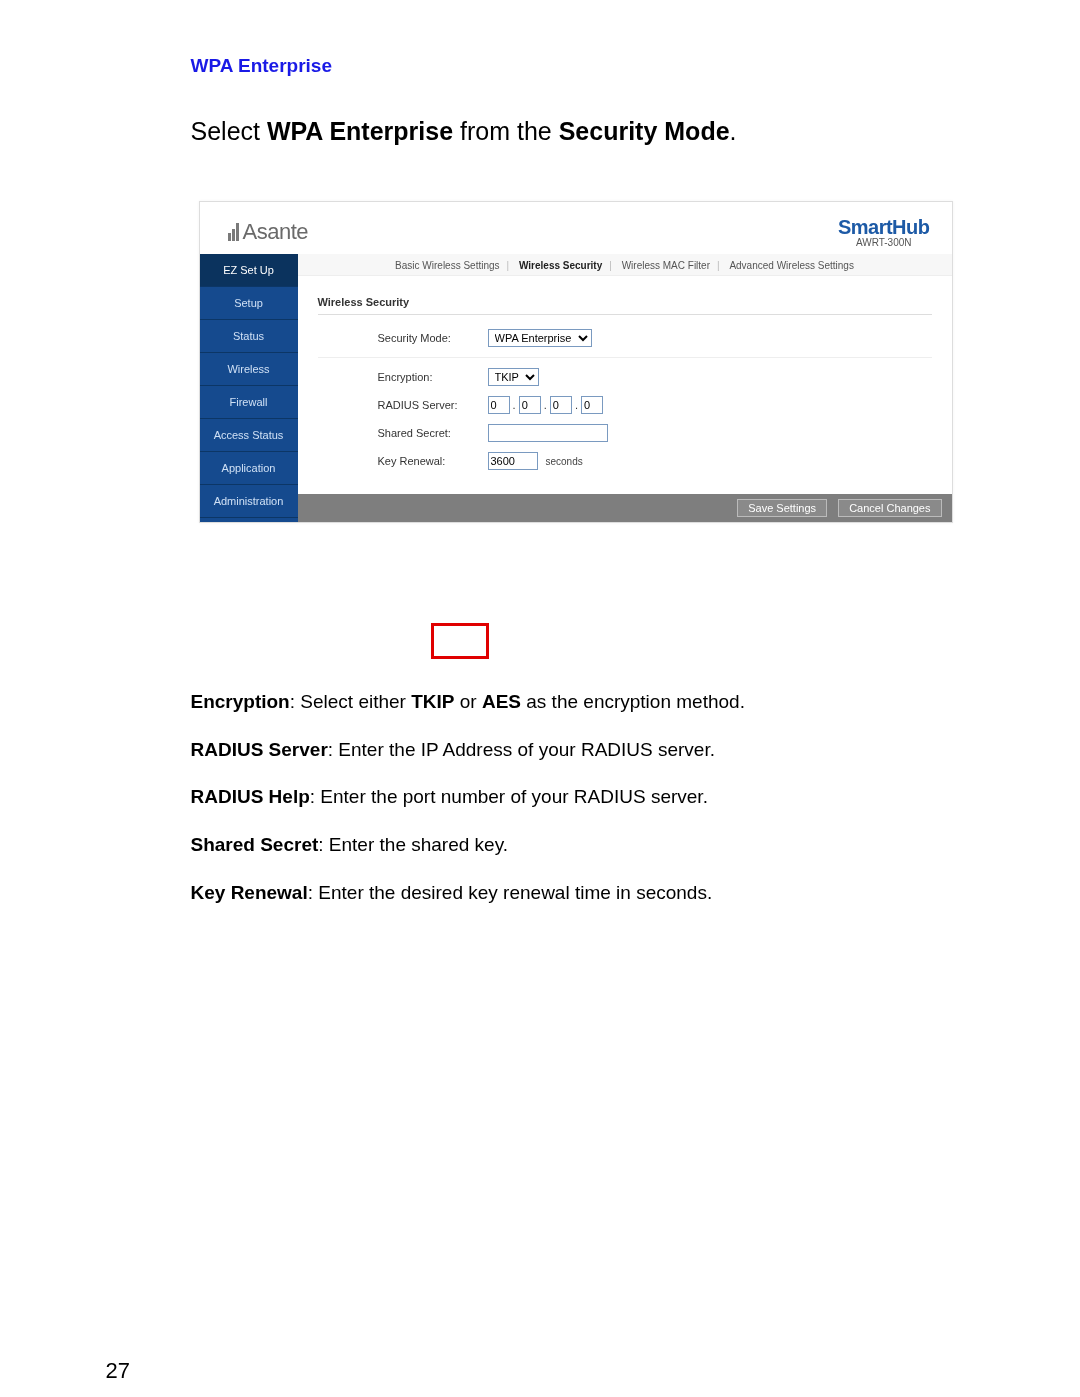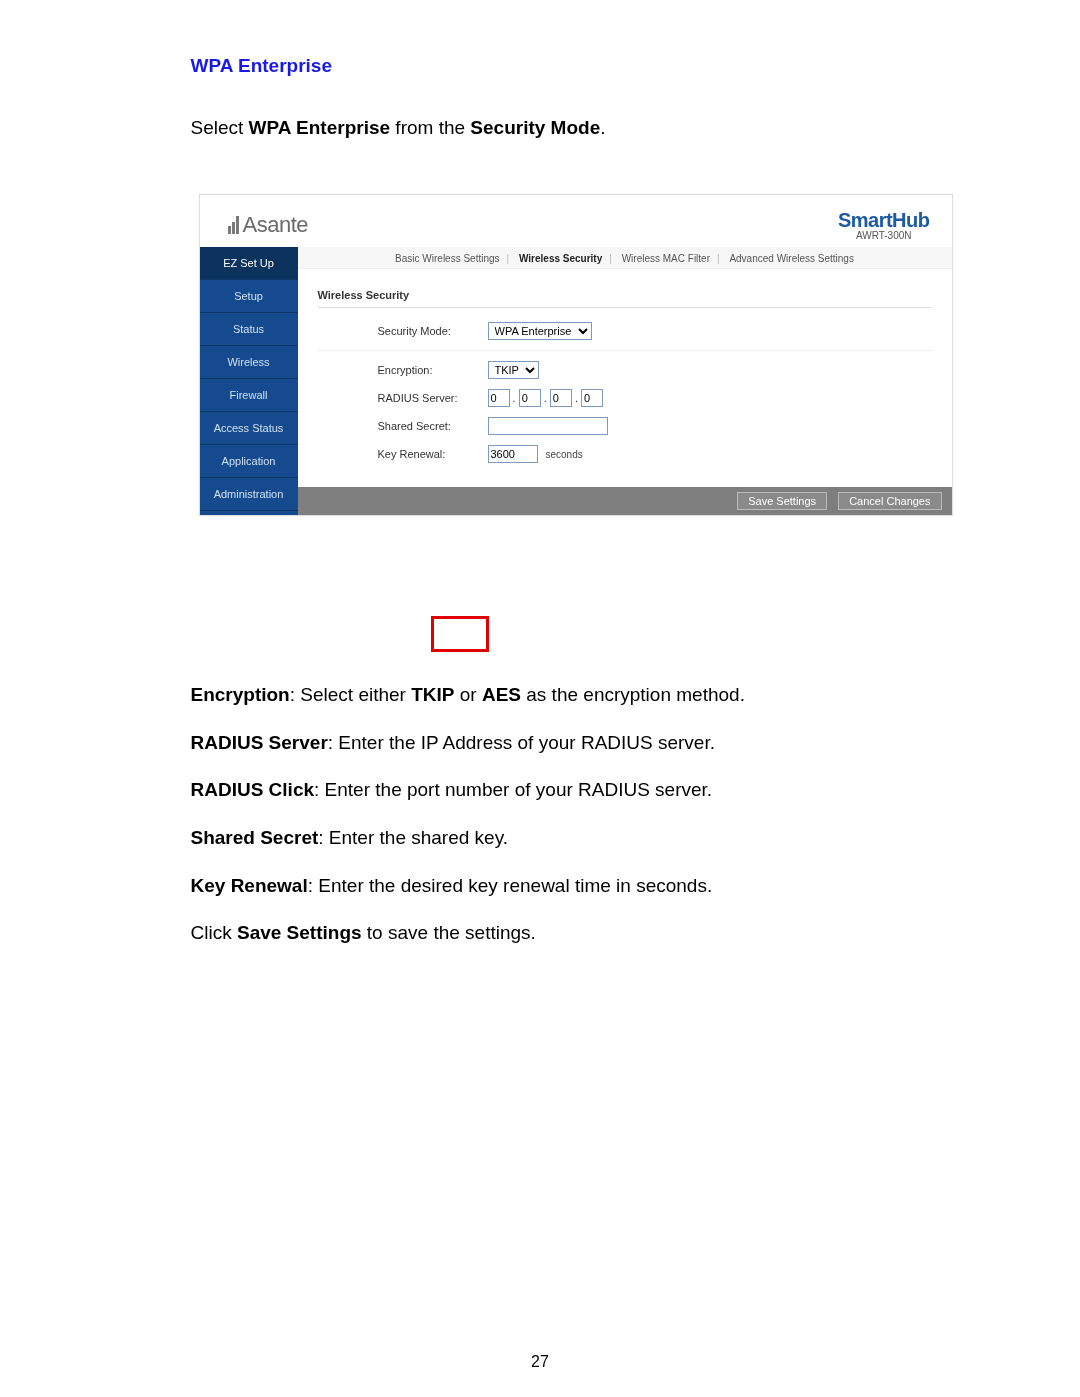--- a/index.html
+++ b/index.html
@@ -16,21 +16,21 @@
     box-sizing: border-box;
     padding: 55px 85px 0 85px;
   }
   .section-title {
     color: #1a1ae6;
     font-weight: bold;
     font-size: 19px;
     margin-bottom: 40px;
   }
   .intro {
-    font-size: 19px;
+    font-size: 25px;
     margin-bottom: 55px;
   }
   .intro b, .desc-line b { font-weight: bold; }
 
   
   .router-ui {
     width: 752px;
     margin-left: 8px;
     border: 1px solid #ddd;
     box-shadow: 0 0 3px rgba(0,0,0,0.05);
@@ -204,24 +204,23 @@
 
   .desc-block { margin-top: 8px; }
   .desc-line {
     font-size: 19px;
     margin: 0 0 22px 0;
     line-height: 1.35;
   }
 
   .page-number {
     position: absolute;
-    bottom: 26px;
+    bottom: 13px;
     left: 0; right: 0;
-    text-align: center;
-    font-size: 16px;
+    font-size: 22px;
   }
 </style>
 </head>
 <body>
 
 <div class="page">
 
   <div class="section-title">WPA Enterprise</div>
 
   <div class="intro">
@@ -320,27 +319,24 @@
   <div class="red-box"></div>
 
   <div class="desc-block">
     <p class="desc-line">
       <b>Encryption</b><span>: Select either </span><b>TKIP</b><span> or </span><b>AES</b><span> as the encryption method.</span>
     </p>
     <p class="desc-line">
       <b>RADIUS Server</b><span>: Enter the IP Address of your RADIUS server.</span>
     </p>
     <p class="desc-line">
-      <b>RADIUS Click</b><span>: Enter the port number of your RADIUS server.</span>
+      <b>RADIUS Help</b><span>: Enter the port number of your RADIUS server.</span>
     </p>
     <p class="desc-line">
       <b>Shared Secret</b><span>: Enter the shared key.</span>
     </p>
     <p class="desc-line">
       <b>Key Renewal</b><span>: Enter the desired key renewal time in seconds.</span>
-    </p>
-    <p class="desc-line">
-      <span>Click </span><b>Save Settings</b><span> to save the settings.</span>
     </p>
   </div>
 
   <div class="page-number">27</div>
 </div>
 
 </body></html>

